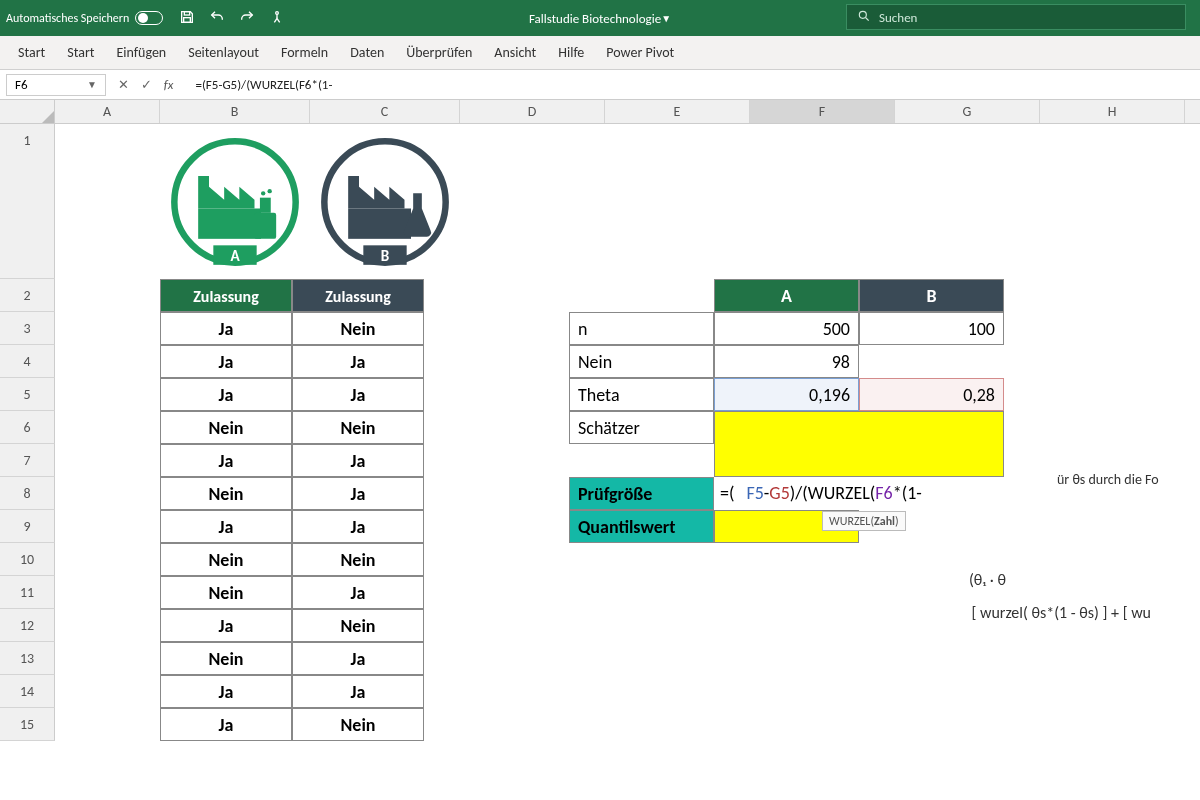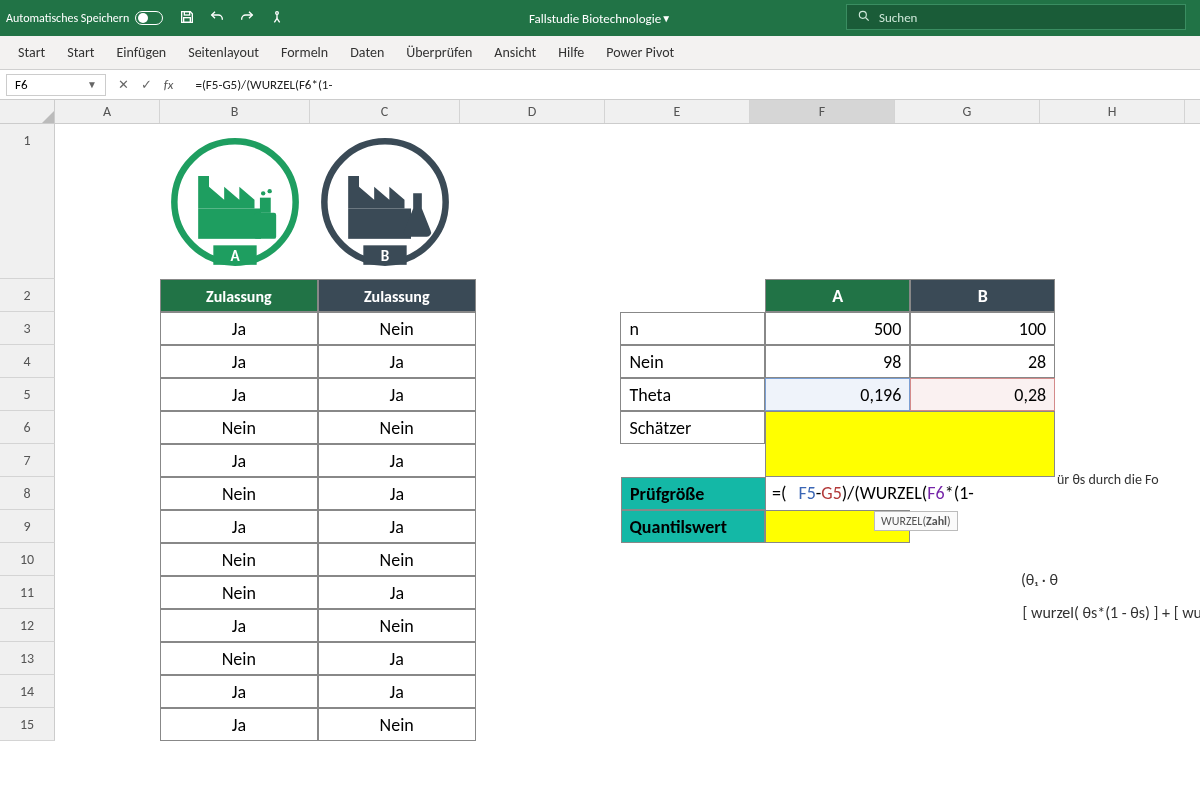--- a/index.html
+++ b/index.html
@@ -53,26 +53,26 @@
   .iconrow { height: 155px; display: flex; }
   .iconrow .cA { width: 105px; }
   .iconrow .cB, .iconrow .cC { width: 150px; display:flex; align-items:center; justify-content:center; }
   .factory { width: 130px; height: 130px; }
 
   
   .gridwrap { position: relative; }
   .grow { display: flex; height: 33px; }
   .gc { border: 0; }
   .gc.cA { width: 105px; }
-  .gc.cB, .gc.cC { width: 158px; }
+  .gc.cB, .gc.cC { width: 132px; }
   .gc.cD, .gc.cE, .gc.cF, .gc.cG, .gc.cH { width: 145px; }
 
   .zul-head { background: #217346; color: #fff; font-weight: bold; text-align: center; line-height: 33px; border: 1px solid #888; }
   .zul-head.dark { background: #3a4a56; }
-  .zul-cell { text-align: center; line-height: 33px; border: 1px solid #888; background: #fff; font-size: 18px; }
+  .zul-cell { text-align: center; line-height: 33px; border: 1px solid #888; background: #fff; font-size: 18px; font-weight: bold; }
 
   .lbl { border: 1px solid #888; padding: 0 8px; line-height: 33px; font-size: 18px; }
   .num { border: 1px solid #888; text-align: right; padding: 0 8px; line-height: 33px; font-size: 18px; }
   .head-a { background: #217346; color: #fff; font-weight: bold; text-align: center; line-height: 33px; border: 1px solid #888; font-size: 18px; }
   .head-b { background: #3a4a56; color: #fff; font-weight: bold; text-align: center; line-height: 33px; border: 1px solid #888; font-size: 18px; }
 
   .ref-f5 { border: 1.5px solid #7a9fd4; background: rgba(122,159,212,0.12); }
   .ref-g5 { border: 1.5px solid #d48b8b; background: rgba(212,139,139,0.12); }
 
   .yellow { background: #ffff00; }
@@ -258,21 +258,20 @@
         <div class="gc cH"></div>
       </div>
 
       <div class="grow">
         <div class="gc cA"></div>
         <div class="gc cB zul-cell">Ja</div>
         <div class="gc cC zul-cell">Ja</div>
         <div class="gc cD"></div>
         <div class="gc cE lbl">Nein</div>
         <div class="gc cF num">98</div>
-        <div class="gc cG num">28</div>
         <div class="gc cH"></div>
       </div>
 
       <div class="grow">
         <div class="gc cA"></div>
         <div class="gc cB zul-cell">Ja</div>
         <div class="gc cC zul-cell">Ja</div>
         <div class="gc cD"></div>
         <div class="gc cE lbl">Theta</div>
         <div class="gc cF num ref-f5">0,196</div>

